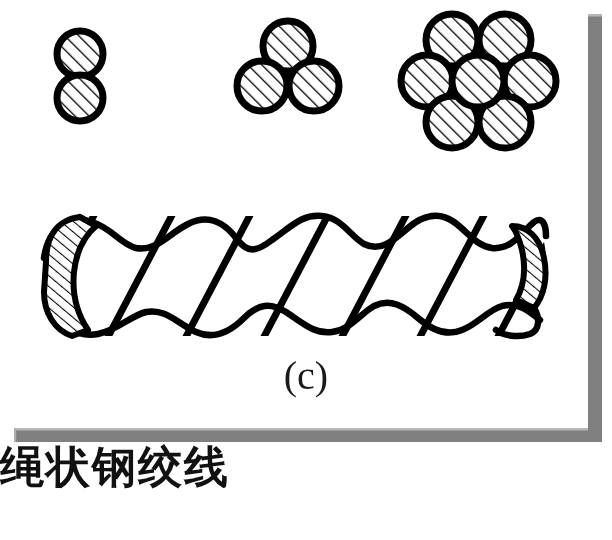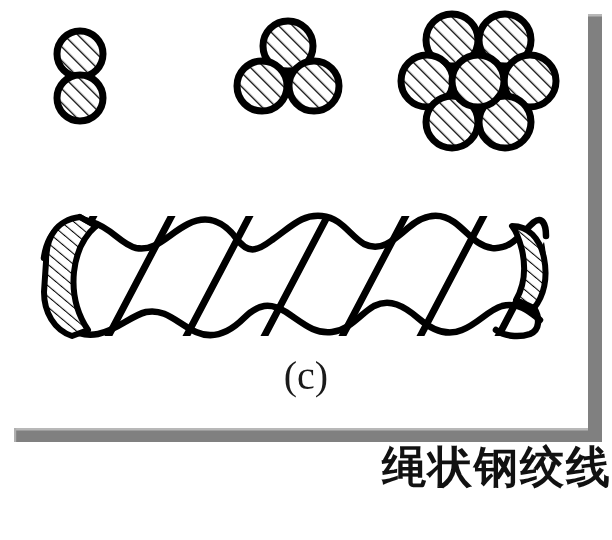--- a/index.html
+++ b/index.html
@@ -23,21 +23,21 @@
     top: 0;
     width: 612px;
     height: 540px;
     display: block;
   }
   .caption-layer {
     position: absolute;
     left: 0;
     top: 445px;
     width: 612px;
-    text-align: right;
+    text-align: left;
     pointer-events: none;
   }
   .caption-text {
     display: inline-block;
     font-family: "Liberation Serif", "DejaVu Serif", serif;
     font-size: 44px;
     font-weight: 700;
     color: #111111;
     letter-spacing: 2px;
     line-height: 1.05;

